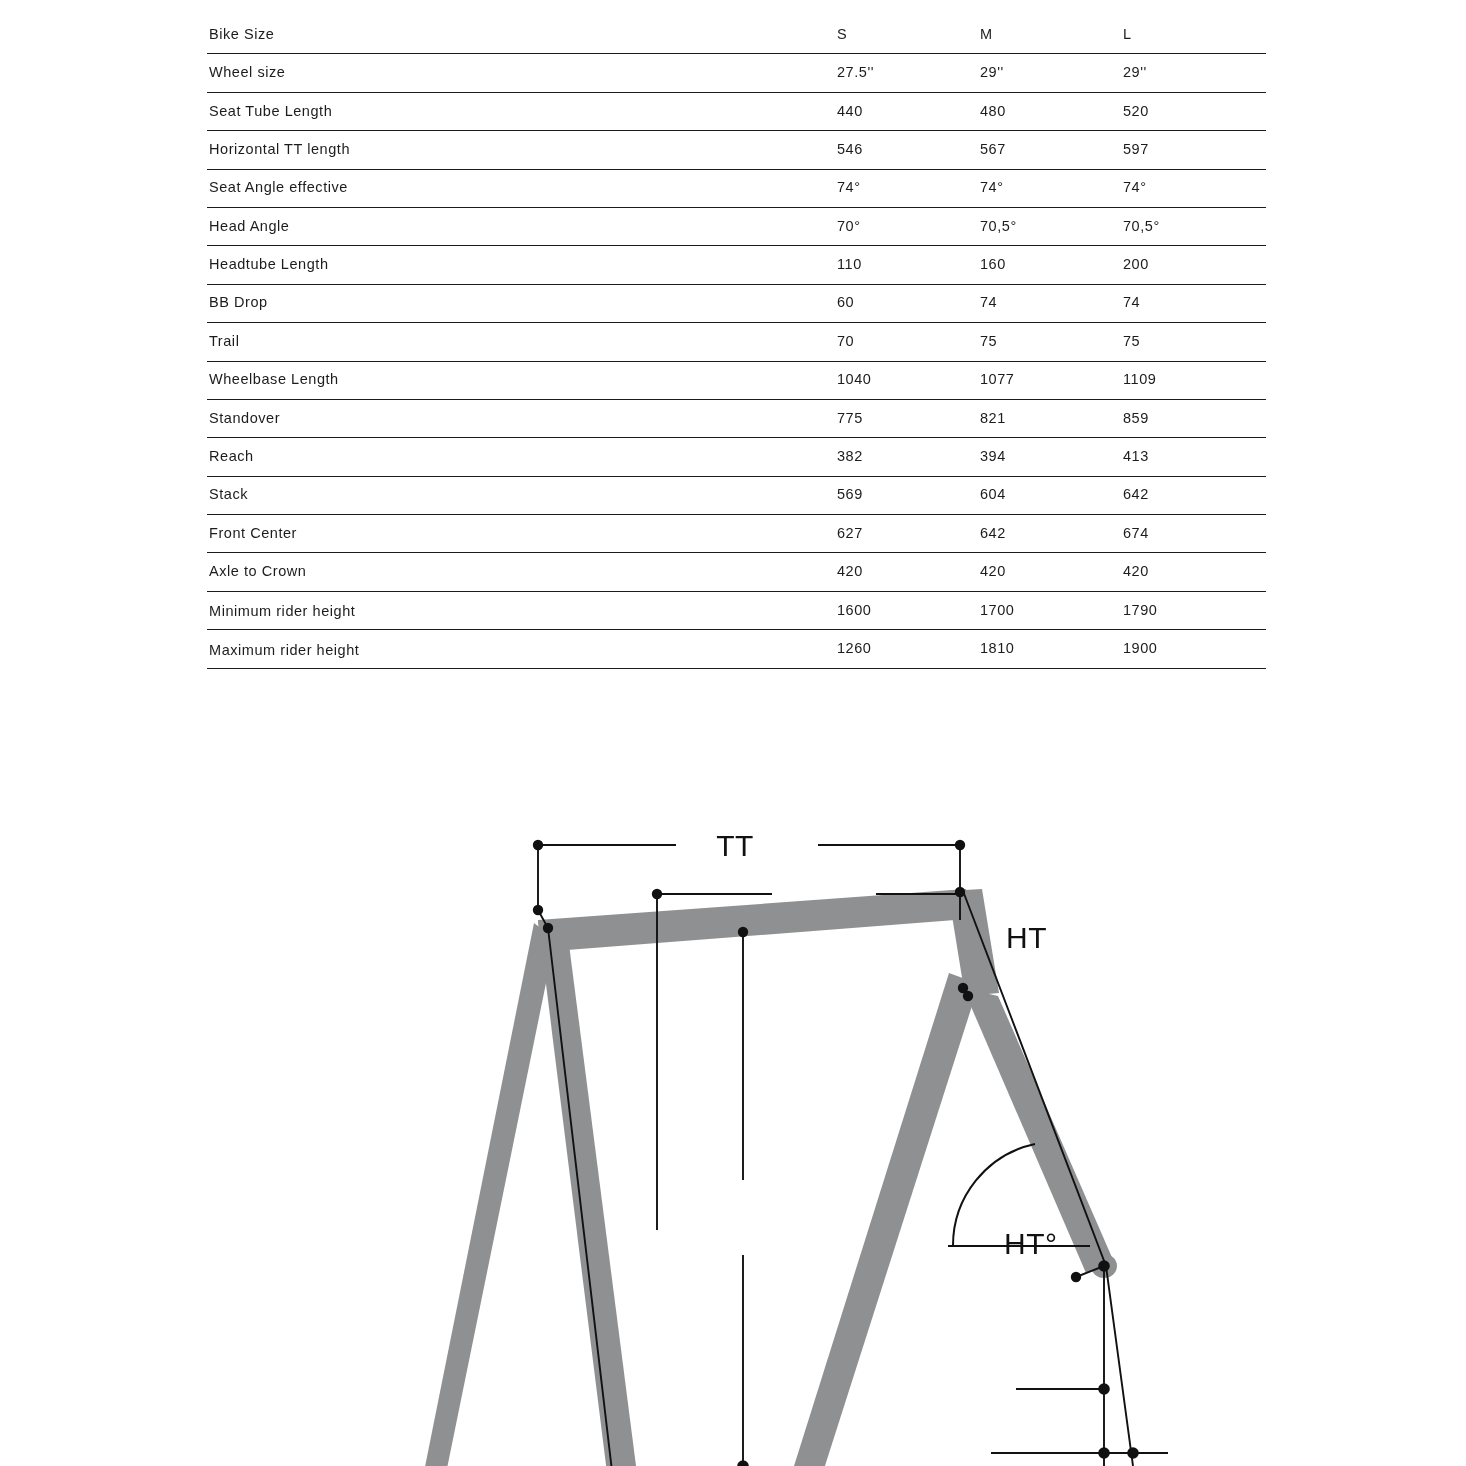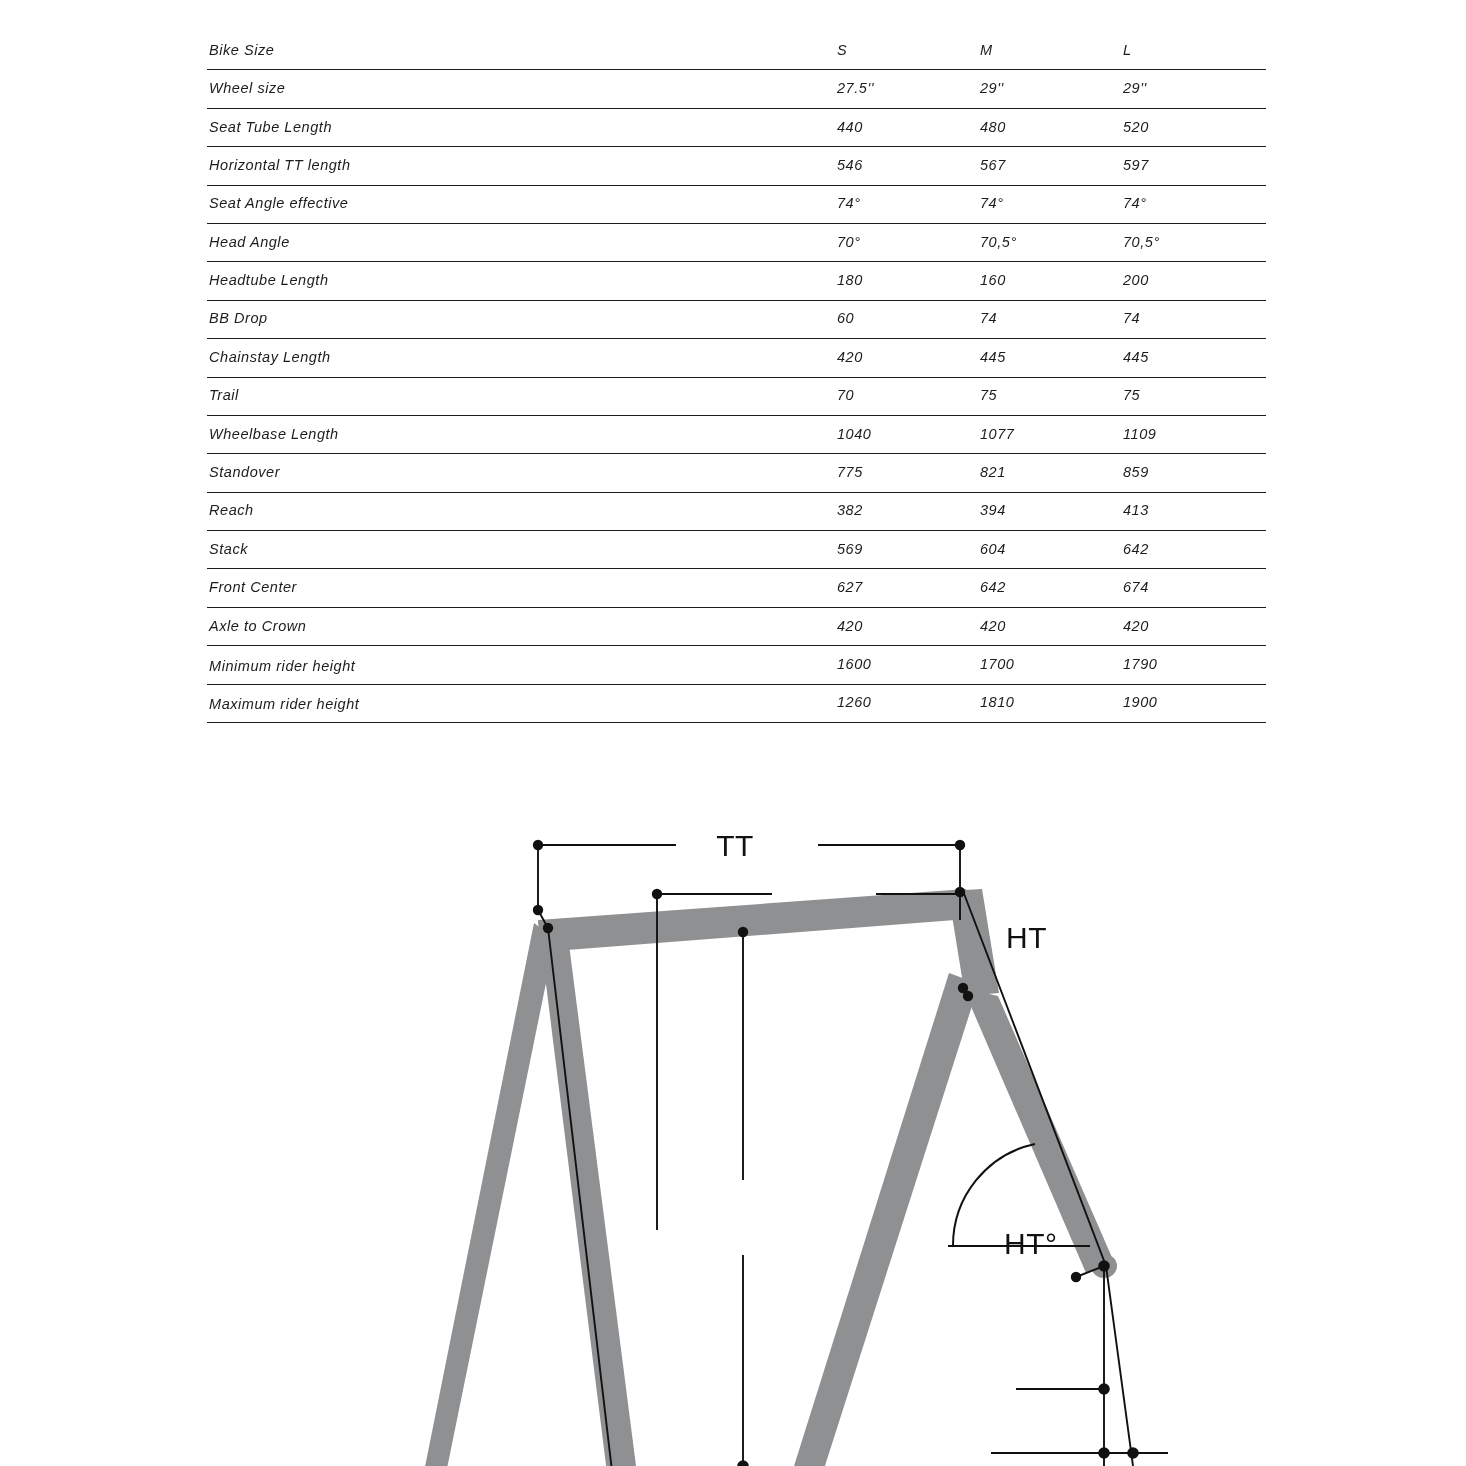--- a/index.html
+++ b/index.html
@@ -14,23 +14,22 @@
     font-family: "Liberation Sans", sans-serif;
     color: #1c1c1c;
     position: relative;
     overflow: hidden;
   }
 
   
   #geometry-table-wrap {
     position: absolute;
     left: 207px;
-    top: 32px;
+    top: 16px;
     width: 1058px;
-    font-style: italic;
   }
   table.geo {
     border-collapse: collapse;
     width: 100%;
     table-layout: fixed;
   }
   table.geo col.c-label { width: 628px; }
   table.geo col.c-val   { width: 143px; }
   table.geo col.c-pad   { width: 145px; }
 
@@ -127,35 +126,29 @@
           <td>74°</td>
         </tr>
         <tr>
           <td>Head Angle</td>
           <td>70°</td>
           <td>70,5°</td>
           <td>70,5°</td>
         </tr>
         <tr>
           <td>Headtube Length</td>
-          <td>180</td>
+          <td>110</td>
           <td>160</td>
           <td>200</td>
         </tr>
         <tr>
           <td>BB Drop</td>
           <td>60</td>
           <td>74</td>
           <td>74</td>
-        </tr>
-        <tr>
-          <td>Chainstay Length</td>
-          <td>420</td>
-          <td>445</td>
-          <td>445</td>
         </tr>
         <tr>
           <td>Trail</td>
           <td>70</td>
           <td>75</td>
           <td>75</td>
         </tr>
         <tr>
           <td>Wheelbase Length</td>
           <td>1040</td>

